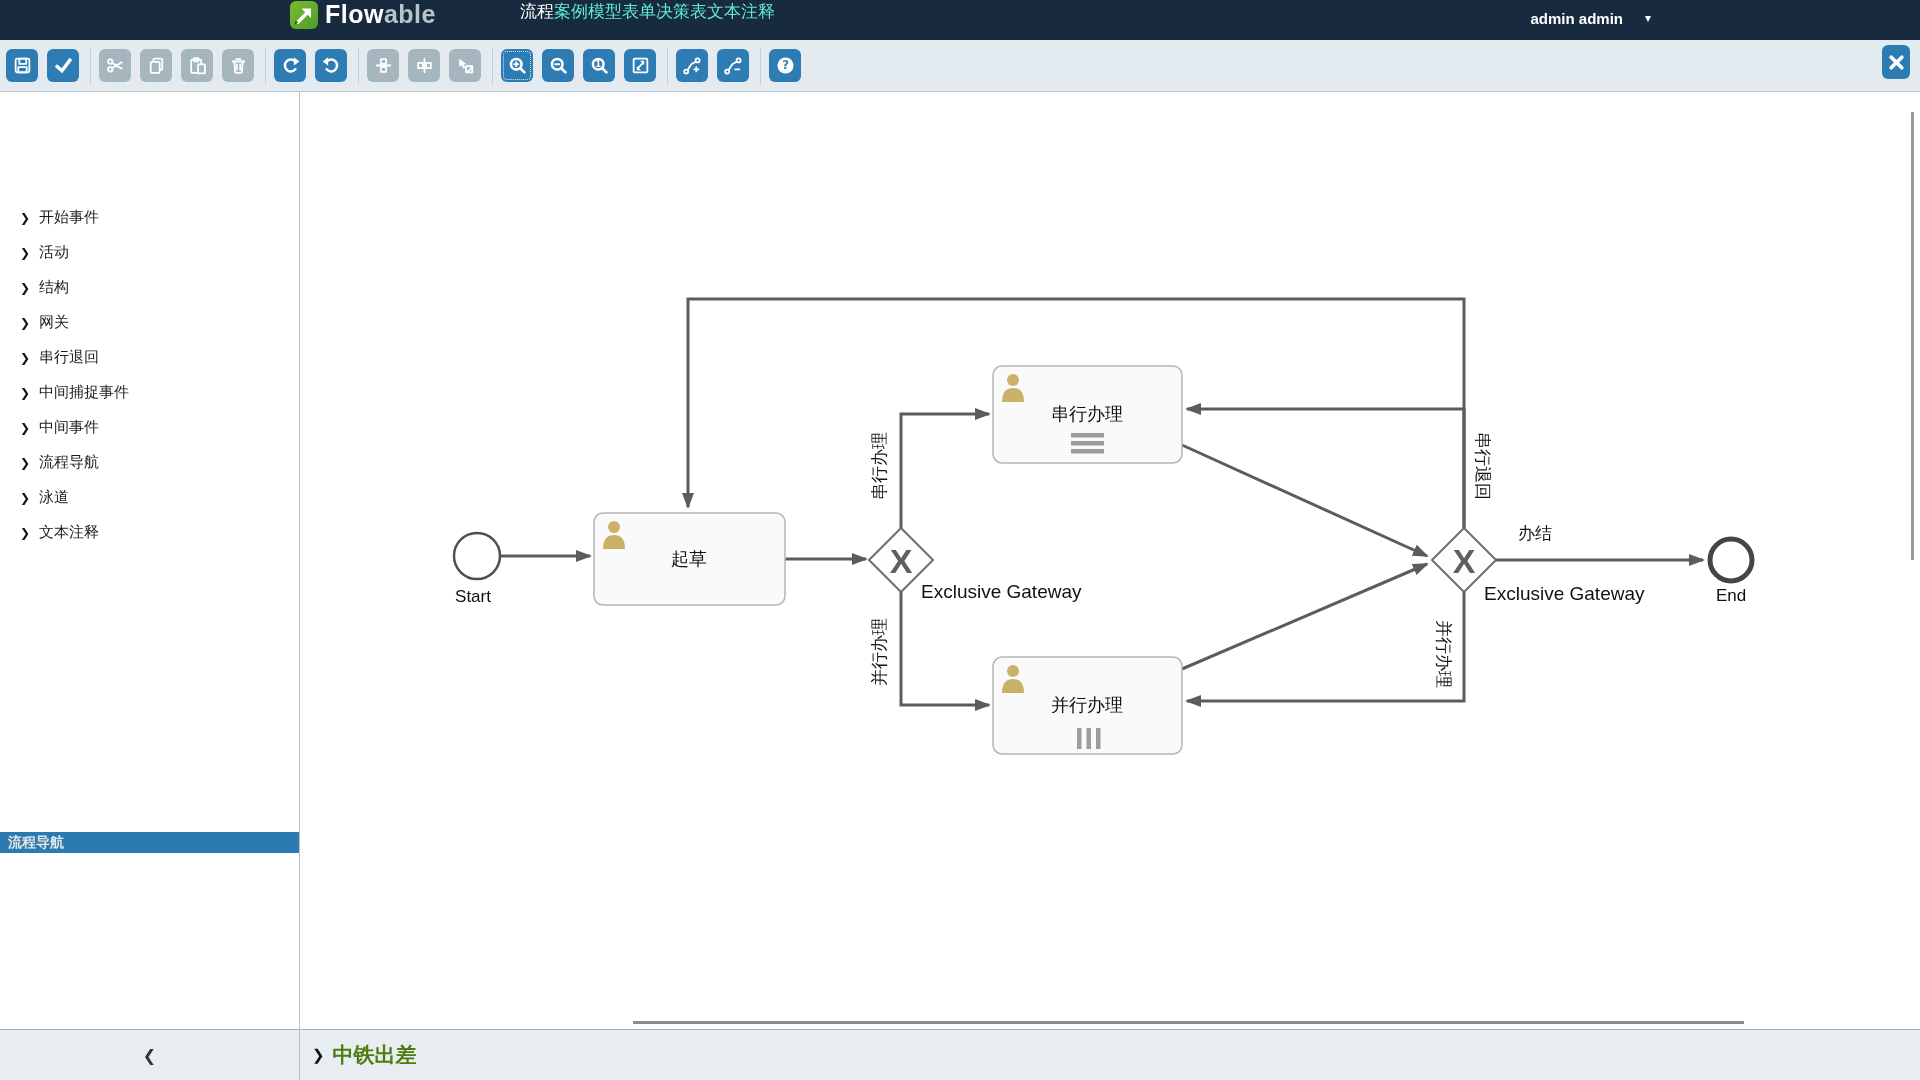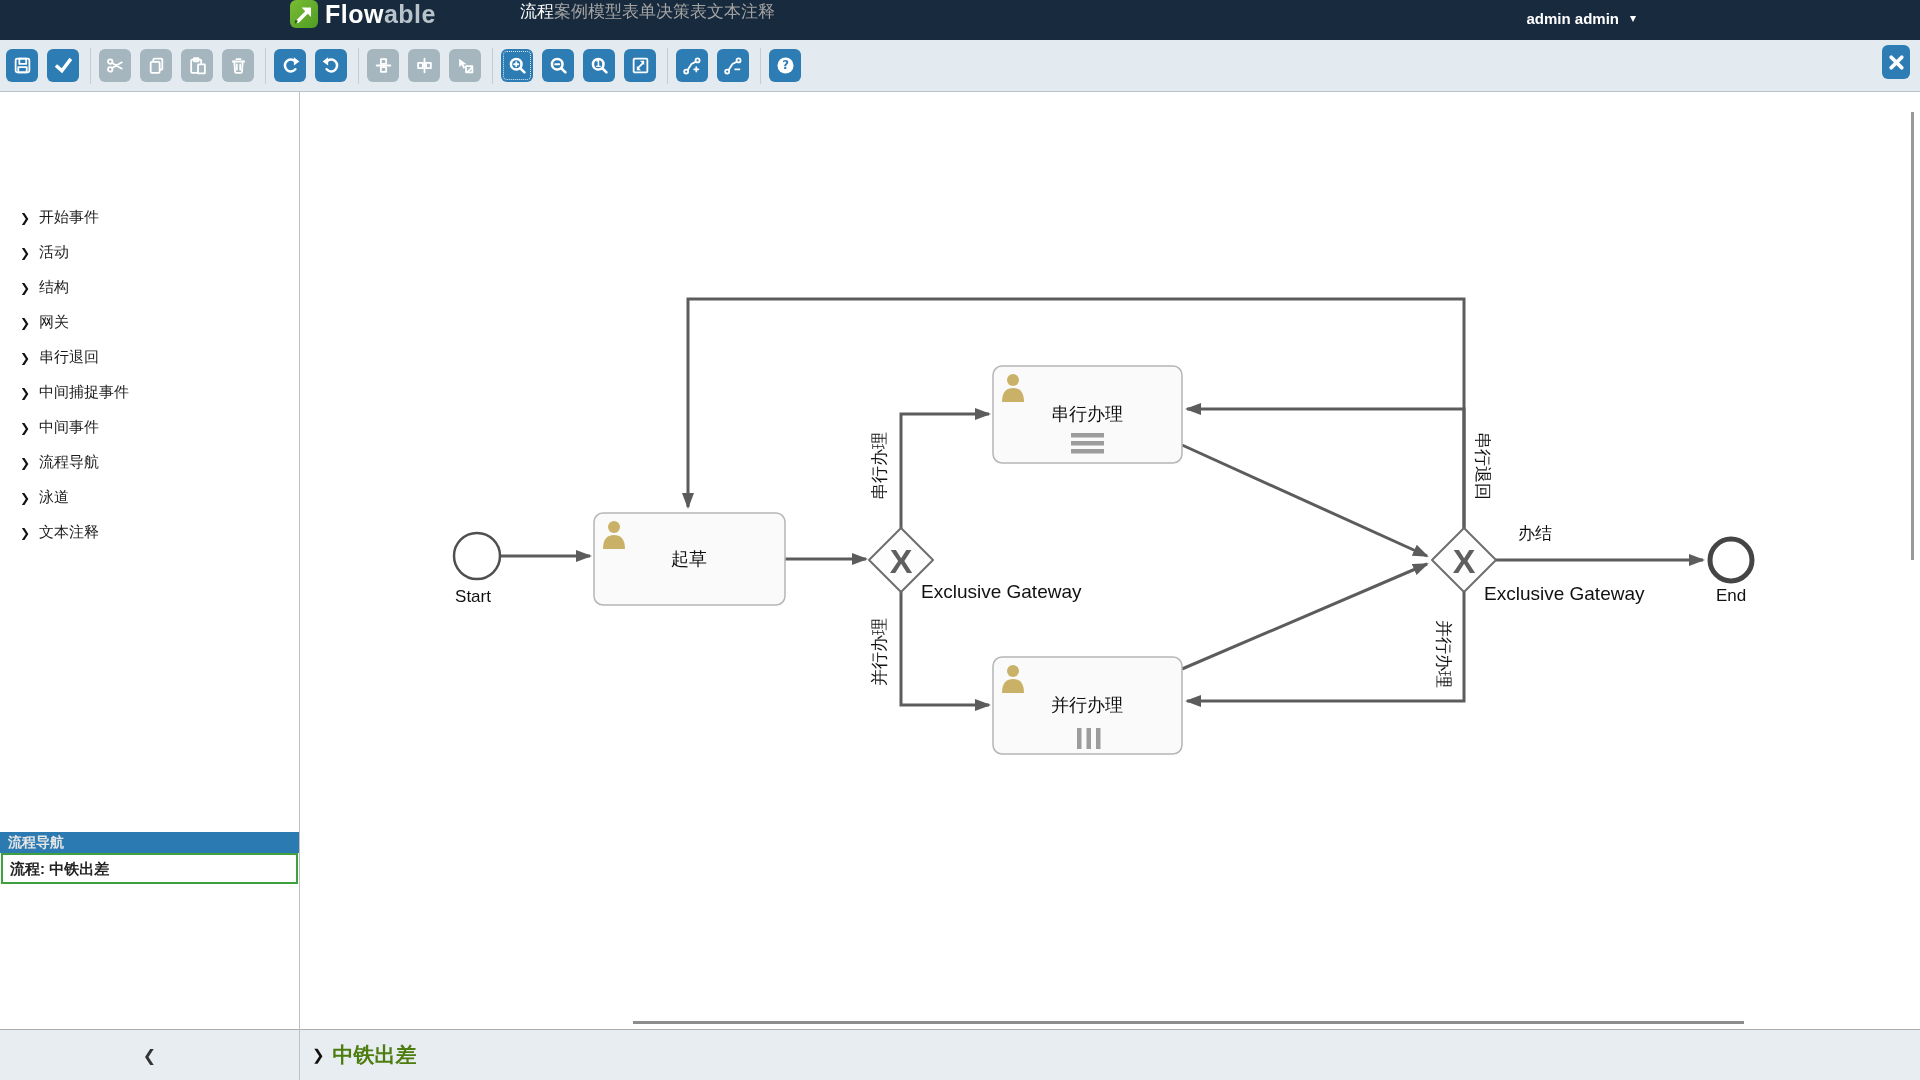--- a/index.html
+++ b/index.html
@@ -2,30 +2,30 @@
 <html><head>
 <meta charset="utf-8">
 <style>
   * { margin:0; padding:0; box-sizing:border-box; }
   html,body { width:1920px; height:1080px; overflow:hidden; }
   body { font-family:"Liberation Sans","DejaVu Sans",sans-serif; background:#fff; }
   .app { position:relative; width:1920px; height:1080px; background:#fff; }
 
   
   .navbar { position:absolute; left:0; top:0; width:1920px; height:40px; background:#182a3d; }
-  .logo { position:absolute; left:270px; top:0; height:29px; display:flex; align-items:flex-start; gap:7px;padding-left:20px; }
+  .logo { position:absolute; left:270px; top:0; height:29px; display:flex; align-items:center; gap:7px;padding-left:20px; }
   .logo-mark { width:28px; height:28px; border-radius:6px; background:linear-gradient(135deg,#79bc33,#4f9d25); display:flex; align-items:center; justify-content:center; }
   .logo-word { font-size:25px; font-weight:bold; color:#fff; letter-spacing:.5px; }
   .logo-word .dim { color:#b9c3cb; }
   .nav-tabs { position:absolute; left:520px; top:0; height:44px; display:flex; align-items:flex-start; }
-  .nav-tab { font-size:17px; color:#a3a3a3; cursor:pointer; white-space:nowrap; }
+  .nav-tab { font-size:17px; color:#5eead4; cursor:pointer; white-space:nowrap; }
   .nav-tab.active { color:#ffffff; }
   .tab-caret { position:absolute; left:530px; top:40px; width:0; height:0;
     border-left:12px solid transparent; border-right:12px solid transparent; border-top:10px solid #182a3d; }
-  .user-menu { position:absolute; right:284px; top:0; height:36px; display:flex; align-items:center; gap:11px; color:#fff; font-size:15px; font-weight:600; }
+  .user-menu { position:absolute; right:269px; top:0; height:36px; display:flex; align-items:center; gap:22px; color:#fff; font-size:15px; font-weight:600; }
   .user-menu .caret { font-size:12px; }
 
   
   .toolbar { position:absolute; left:0; top:40px; width:1920px; height:52px; background:#e3eaf0; border-bottom:1px solid #b7c4cd; display:flex; align-items:center; padding-left:6px; }
   .btn { width:32px; height:33px; border-radius:6px; background:#2d7cb4; display:flex; align-items:center; justify-content:center; margin-right:9px; cursor:pointer; flex:0 0 auto; }
   .btn.disabled { background:#a5b6bf; }
   .btn.focused { outline:1px dotted #d8ecf8; outline-offset:-3px; }
   .tb-sep { width:1px; height:36px; background:#c3ced6; margin:0 8px 0 2px; flex:0 0 auto; }
   .btn svg { width:19px; height:19px; }
   .btn svg .st { stroke:#fff; fill:none; stroke-width:1.7; stroke-linecap:round; stroke-linejoin:round; }
@@ -282,21 +282,20 @@
           <span class="chev">❯</span>
           <span>泳道</span>
         </div>
 
         <div class="palette-item">
           <span class="chev">❯</span>
           <span>文本注释</span>
         </div>
       </div>
     <div class="nav-panel-header">流程导航</div>
-    <div class="nav-panel-current">流程: 中铁出差</div>
   </div>
 
   <div class="canvas">
     <svg class="dg" width="1619" height="937" viewBox="0 0 1619 937">
       <defs>
         <marker id="ah" viewBox="0 0 16 12" refX="14" refY="6" markerWidth="16" markerHeight="12" markerUnits="userSpaceOnUse" orient="auto">
           <path d="M0,0 L16,6 L0,12 Z" fill="#5c5c5c"></path>
         </marker>
       </defs>
 

